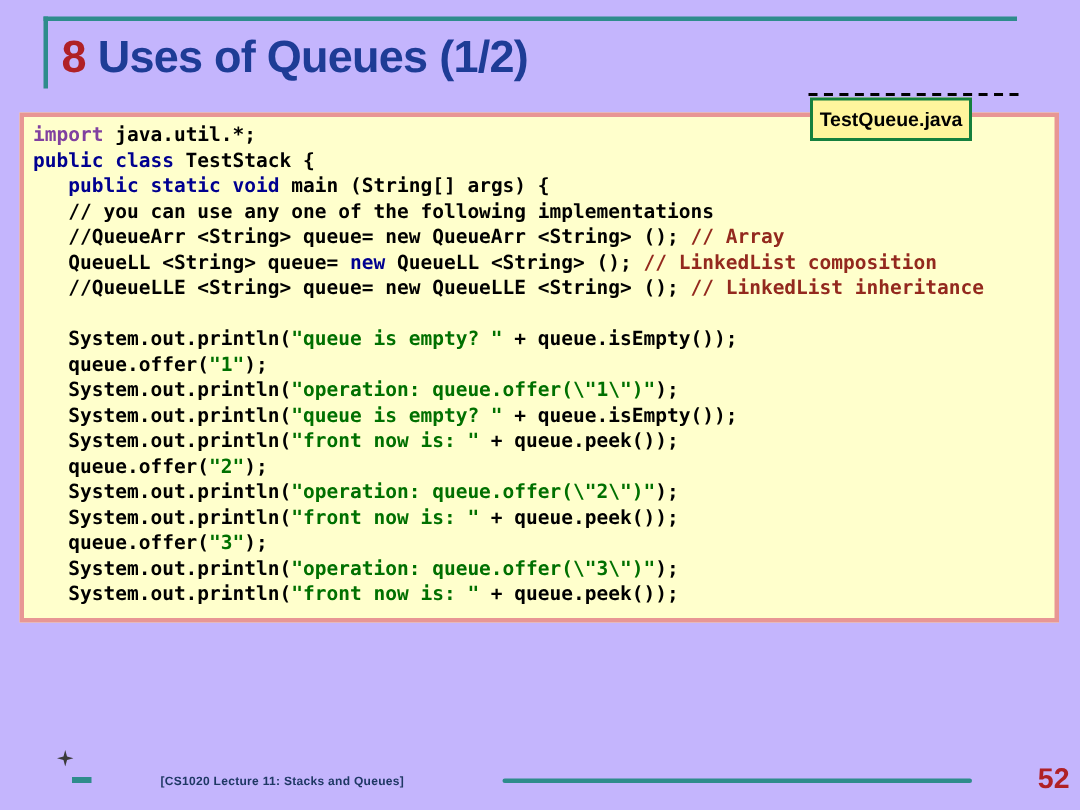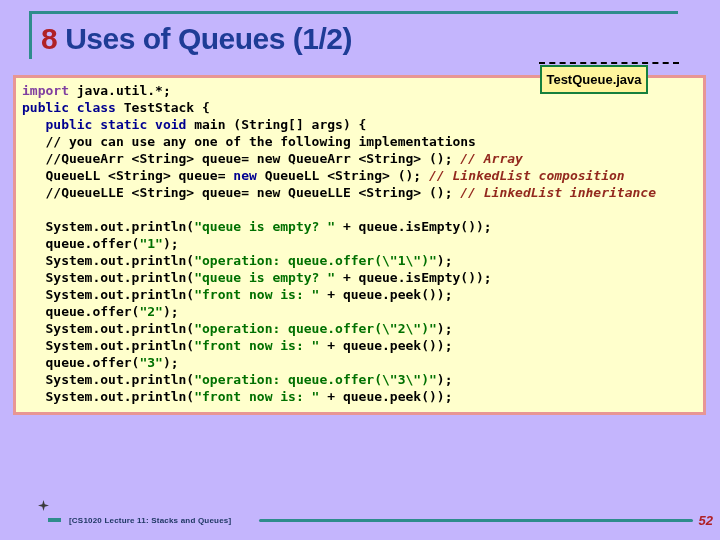--- a/index.html
+++ b/index.html
@@ -24,42 +24,42 @@
   .codebox{
     position:absolute; left:13px; top:75px; width:693px; height:340px;
     box-sizing:border-box; background:var(--code_bg); border:3px solid var(--code_border);
   }
   .code{
     margin:0; padding:4px 2px 0 6px;
     font-family:"DejaVu Sans Mono", monospace; font-size:13px; font-weight:bold;
   }
   .code-line{height:17px; line-height:17px; white-space:pre;}
   .tok-d{color:var(--tok_d);margin-top:32px;} .tok-k{color:var(--tok_k);} .tok-i{color:var(--tok_i);margin-top:20px;}
-  .tok-s{color:var(--tok_s);} .tok-c{color:var(--tok_c);font-style:italic;}
+  .tok-s{color:var(--tok_s);} .tok-c{color:var(--tok_c);}
   .label-dash{position:absolute; left:539px; top:62px; width:140px; height:0; border-top:2px dashed #000;}
   .label-box{
     position:absolute; left:540px; top:65px; width:108px; height:29px; box-sizing:border-box;
     background:var(--label_bg); border:2px solid #15803d;
     display:flex; align-items:center; justify-content:center;
     font-size:13px; font-weight:bold; color:#000;
   }
   .compass{position:absolute; left:38px; top:500px; width:11px; height:11px;}
   .compass svg{display:block;}
   .footer{
     position:absolute; left:48px; right:7px; top:511px; height:18px;
-    display:flex; align-items:center;
+    display:flex; align-items:center;gap:38px;
   }
   .f-dash{width:13px; height:4px; background:var(--teal); flex:0 0 auto;}
   .f-text{
     margin-left:8px; font-size:8px; font-weight:bold; color:var(--footer_navy);
     white-space:nowrap; letter-spacing:0.2px; flex:0 0 auto;
   }
   .f-rule{flex:1 1 auto; height:3px; background:var(--teal); margin-left:28px; border-radius:2px;}
   .f-page{
-    margin-left:6px; font-size:13px; font-weight:bold; font-style:italic;
+    margin-left:6px; font-size:19px; font-weight:bold; 
     color:var(--page_red); flex:0 0 auto;
   }
 </style>
 </head>
 <body>
 
 <div class="slide">
 
   <div class="top-rule"></div>
   <div class="left-rule"></div>

